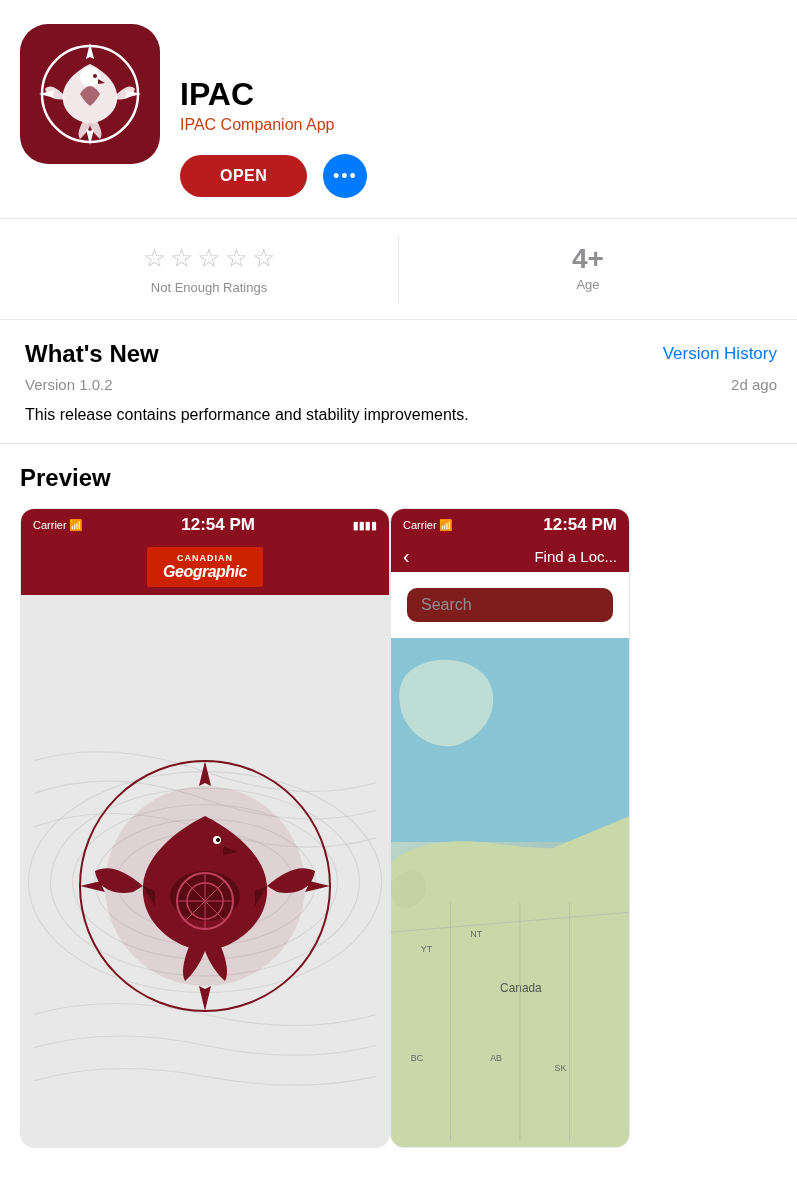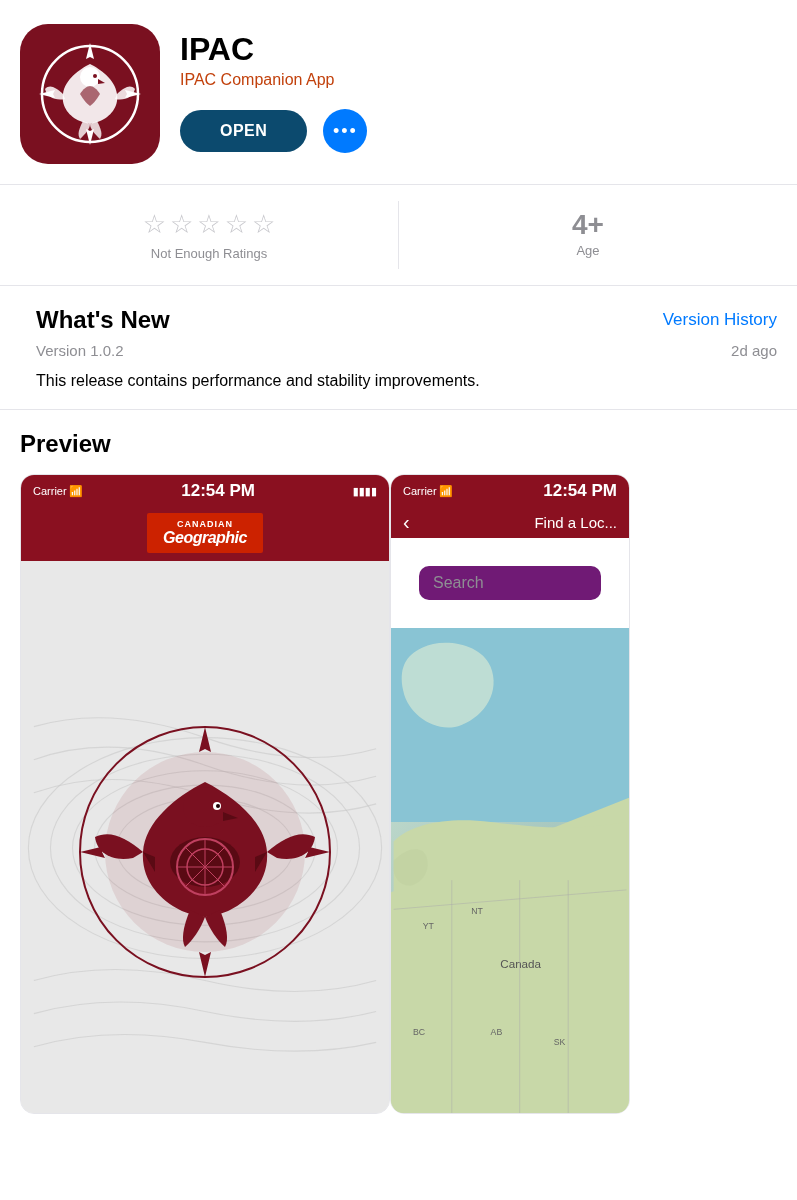--- a/index.html
+++ b/index.html
@@ -30,20 +30,21 @@
       background: #7a1020;
       display: flex;
       align-items: center;
       justify-content: center;
       overflow: hidden;
     }
 
     .app-info {
       flex: 1;
       padding-top: 8px;
+      margin-top: 45px;
     }
 
     .app-name {
       font-size: 32px;
       font-weight: 700;
       color: #000;
       line-height: 1.1;
     }
 
     .app-subtitle {
@@ -53,21 +54,21 @@
     }
 
     .app-actions {
       display: flex;
       align-items: center;
       gap: 16px;
       margin-top: 20px;
     }
 
     .open-button {
-      background: #0c4a6e;
+      background: #b91c1c;
       color: white;
       border: none;
       border-radius: 22px;
       padding: 12px 40px;
       font-size: 16px;
       font-weight: 700;
       letter-spacing: 0.5px;
       cursor: pointer;
     }
 
@@ -129,21 +130,21 @@
     }
 
     .stat-value {
       font-size: 28px;
       font-weight: 700;
       color: #8e8e93;
     }
 
     
     .whats-new-section {
-      padding: 20px 20px 16px 36px;
+      padding: 20px 20px 16px 25px;
       border-bottom: 1px solid #e5e5ea;
     }
 
     .whats-new-header {
       display: flex;
       justify-content: space-between;
       align-items: center;
       margin-bottom: 8px;
     }
 
@@ -321,22 +322,22 @@
       font-size: 20px;
     }
 
     .nav-title-2 {
       color: white;
       font-size: 15px;
       font-weight: 500;
     }
 
     .search-bar {
-      margin: 28px;
-      background: #701a75;
+      margin: 16px;
+      background: #7f1d1d;
       border-radius: 10px;
       padding: 8px 14px;
       font-size: 16px;
       color: #8e8e93;
     }
 
     .map-area {
       flex: 1;
       background: linear-gradient(135deg, #d4e8d4 0%, #b8d4c8 30%, #a8c8c0 50%, #c8d8b8 70%, #d8e4c0 100%);
       position: relative;

